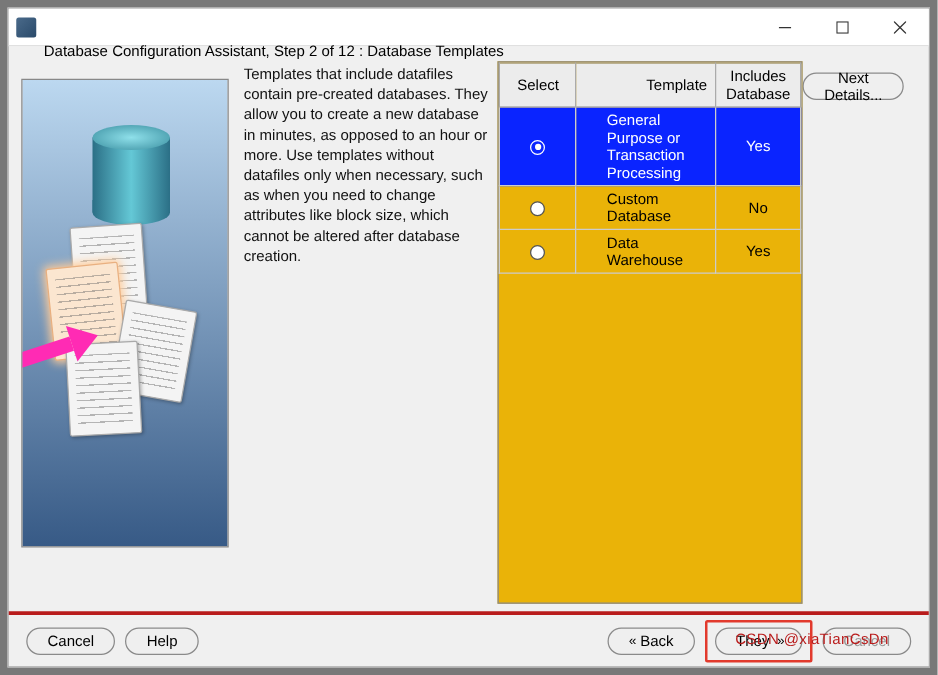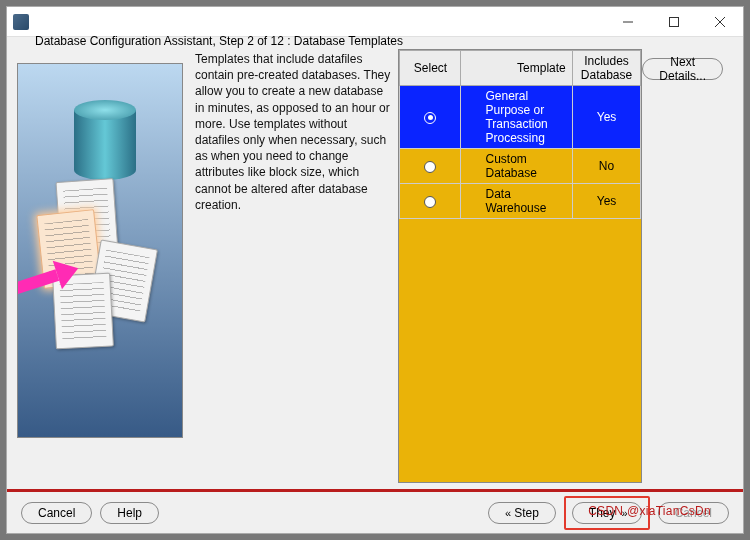--- a/index.html
+++ b/index.html
@@ -244,21 +244,21 @@
   <div class="footer">
     <button class="btn">
       <span>Cancel</span>
     </button>
     <button class="btn">
       <span>Help</span>
     </button>
     <div class="spacer"></div>
     <button class="btn">
       <span class="chev">«</span>
-      <span>Step</span>
+      <span>Back</span>
     </button>
     <span class="next-highlight">
       <button class="btn">
         <span>They</span>
         <span class="chev">»</span>
       </button>
     </span>
     <button class="btn disabled">
       <span>Cancel</span>
     </button>

